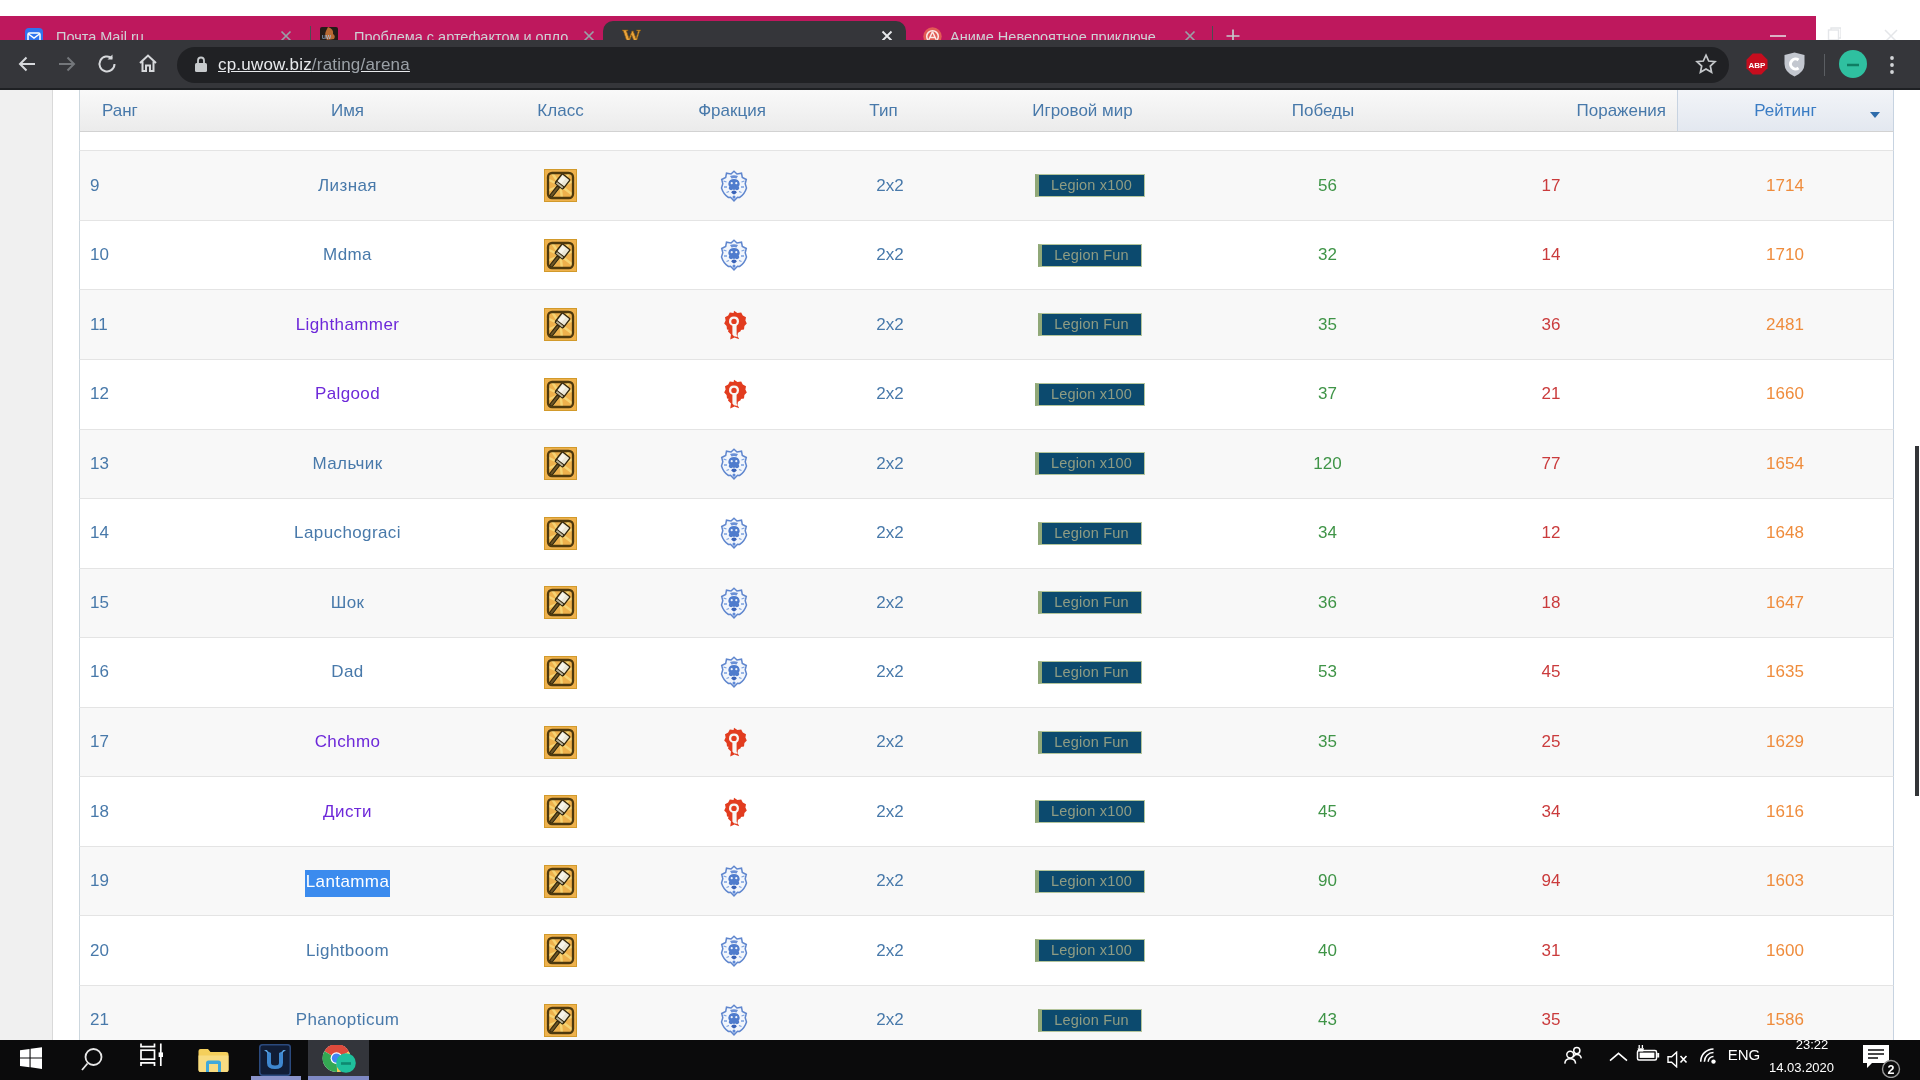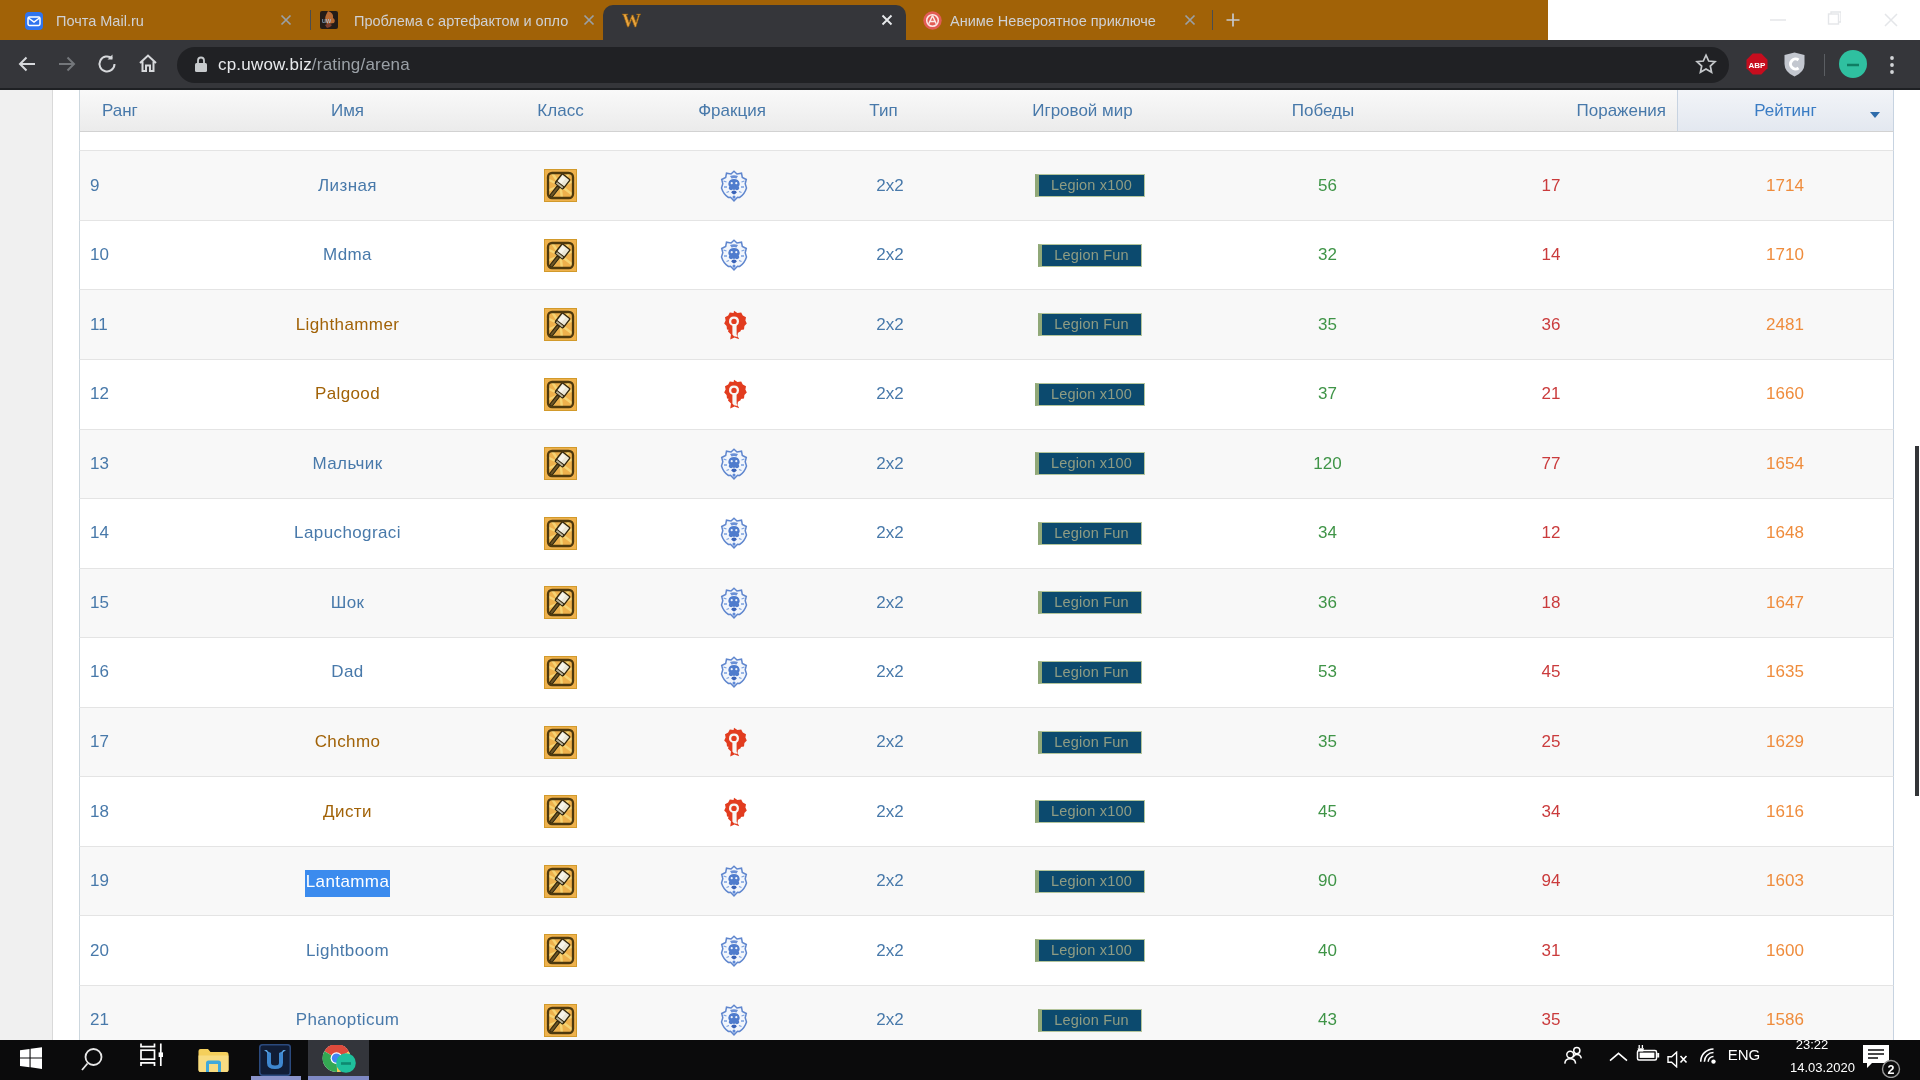--- a/index.html
+++ b/index.html
@@ -2,32 +2,32 @@
 <html><head>
 <meta charset="utf-8">
 <style>
 * { margin:0; padding:0; box-sizing:border-box; }
 html,body { width:1920px; height:1080px; overflow:hidden; }
 body { font-family:"Liberation Sans", sans-serif; }
 .screen { position:absolute; left:0; top:0; width:1920px; height:1080px; background:#fff; overflow:hidden; }
 .abs { position:absolute; }
 
 
-.tabstrip { position:absolute; left:0; top:0; width:1548px; height:40px; background:#a16207; }
+.tabstrip { position:absolute; left:0; top:16px; width:1816px; height:40px; background:#be185d; }
 .tab { position:absolute; top:0; height:40px; }
 .tab .title { position:absolute; top:12.5px; font-size:14.5px; color:#cfd1d5; white-space:nowrap; overflow:hidden; }
 .activetab { position:absolute; left:603px; top:5px; width:303px; height:35px; background:#35363a; border-radius:10px 10px 0 0; }
 .tabsep { position:absolute; top:10px; width:1px; height:20px; background:#4a4d51; }
 .closex { stroke:#9aa0a6; stroke-width:1.7; }
 
 
 .toolbar { position:absolute; left:0; top:40px; width:1920px; height:48px; background:#35363a; }
 .tbline { position:absolute; left:0; top:88px; width:1920px; height:2px; background:#1e2023; }
 .pill { position:absolute; left:177px; top:7px; width:1552px; height:36px; border-radius:18px; background:#202124; }
-.urltext { position:absolute; left:218px; top:8px; font-size:17px; line-height:34px; color:#e8eaed; letter-spacing:0.2px; }
+.urltext { position:absolute; left:218px; top:8px; font-size:17px; line-height:34px; color:#e8eaed; letter-spacing:0.2px;text-decoration:underline; }
 .urltext .gray { color:#9aa0a6; }
 
 
 .page { position:absolute; left:0; top:90px; width:1920px; height:950px; background:#ffffff; overflow:hidden; }
 .gutter { position:absolute; left:0; top:0; width:53px; height:950px; background:#f0f0f0; border-right:1px solid #d9d9d9; }
 .vthumb { position:absolute; left:1915px; top:356px; width:4px; height:350px; background:#333538; }
 
 table.rt { position:absolute; left:79px; top:0; width:1815px; border-collapse:separate; border-spacing:0; table-layout:fixed; font-family:"Liberation Sans", sans-serif; }
 table.rt td, table.rt th { padding:0; vertical-align:middle; }
 tr.hd th { height:42px; background:linear-gradient(#f9f9f9,#ebebeb); color:#4879aa; font-size:17px; font-weight:normal; text-align:center; border-bottom:1px solid #d2d2d2; }
@@ -43,21 +43,21 @@
 tr.sliver td { height:19.4px; background:#fff; border-bottom:1px solid #e4e4e4; }
 tr.r td:nth-child(2) { letter-spacing:0.4px; }
 tr.r td { height:69.55px; border-bottom:1px solid #e4e4e4; text-align:center; font-size:17px; }
 tr.odd td { background:#f8f8f8; }
 tr.even td { background:#ffffff; }
 td.first { text-align:left !important; padding-left:10px !important; border-left:1px solid #cdd7de; }
 td.rat2 { border-right:1px solid #c7d3e1; }
 tr.sliver td.first { border-left:1px solid #cdd7de; }
 tr.sliver td.rat2 { border-right:1px solid #c7d3e1; }
 .blue { color:#4879aa; }
-.rname { color:#a16207;margin-top:11px; }
+.rname { color:#6d28d9;margin-top:11px; }
 .grn { color:#3f9447; }
 .lred { color:#ca3b3c; }
 .orng { color:#ef8c3c; }
 .badge { display:inline-block; border:1px solid #b3c49b; border-left:4px solid #90a878; background:#0c4a6e; color:#8f9c83; font-size:14.5px; line-height:17px; padding:2px 12px; letter-spacing:0.2px; }
 .sel { background:#3b8bee; color:#ffffff; padding:1.5px 1px 7px; }
 .caret { position:absolute; right:13px; top:22px; width:0; height:0; border-left:5.5px solid transparent; border-right:5.5px solid transparent; border-top:6.5px solid #2e6cab; }
 
 
 .taskbar { position:absolute; left:0; top:1040px; width:1920px; height:40px; background:#0b0b0c; }
 .tray { position:absolute; top:0; height:40px; color:#ffffff; }
@@ -806,21 +806,21 @@
       <path d="M13.5 5 L19.5 11.5 M19.5 5 L13.5 11.5" stroke="#fff" stroke-width="1.6"></path>
     </svg>
     <svg class="abs" style="left:1700px;top:6px" width="18" height="18">
       <path d="M0.7 15.7 A12.8 12.8 0 0 1 13.5 2.9" fill="none" stroke="#fff" stroke-width="1.5"></path>
       <path d="M4.4 15.7 A9.1 9.1 0 0 1 13.5 6.6" fill="none" stroke="#fff" stroke-width="1.5"></path>
       <path d="M8.2 15.7 A5.3 5.3 0 0 1 13.5 10.4" fill="none" stroke="#fff" stroke-width="1.5"></path>
       <circle cx="13.5" cy="15.6" r="2.2" fill="#fff"></circle>
     </svg>
     <div class="tray" style="left:1727px;top:6px;width:34px;text-align:center;font-size:15px">ENG</div>
     <div class="clock" style="left:1774px;top:-3px;width:76px;text-align:center;font-size:13px">23:22</div>
-    <div class="clock" style="left:1769px;top:20px;width:86px;text-align:right;font-size:13px">14.03.2020</div>
+    <div class="clock" style="left:1769px;top:20px;width:86px;text-align:left;font-size:13px">14.03.2020</div>
     <svg class="abs" style="left:1862px;top:4px" width="42" height="34">
       <path d="M1 1 L27 1 L27 19 L10 19 L5 24 L5 19 L1 19 Z" fill="#fff"></path>
       <path d="M6 6 L22 6 M6 10 L22 10 M6 14 L16 14" stroke="#0b0b0c" stroke-width="1.6"></path>
       <circle cx="29" cy="25" r="8.5" fill="#0b0b0c" stroke="#9a9a9a" stroke-width="1.4"></circle>
       <text x="29" y="29.5" font-size="12.5" font-weight="bold" fill="#fff" text-anchor="middle" font-family="Liberation Sans">2</text>
     </svg>
   </div>
 
 </div>
 

